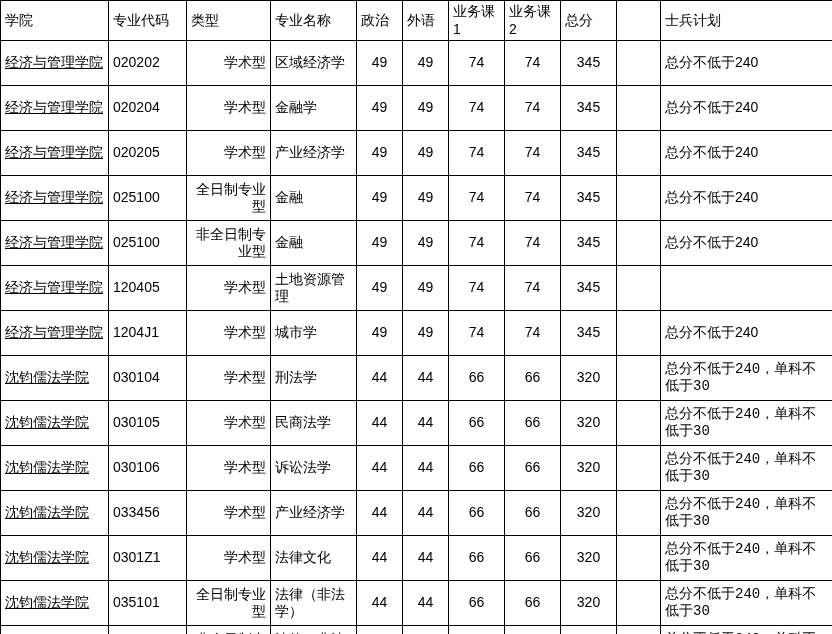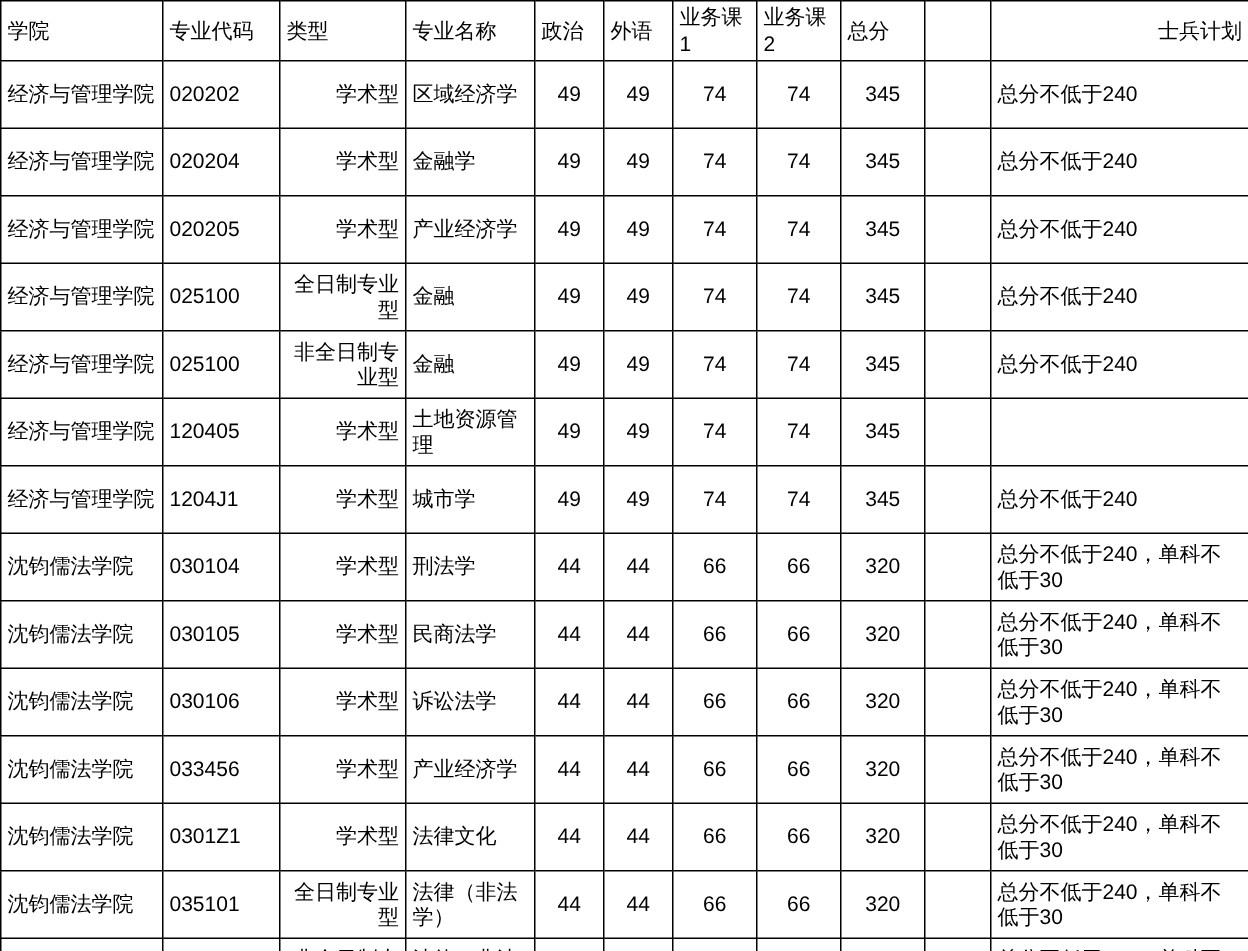--- a/index.html
+++ b/index.html
@@ -36,30 +36,30 @@
   col.c-major   { width: 86px;  }
   col.c-pol     { width: 46px;  }
   col.c-for     { width: 46px;  }
   col.c-b1      { width: 56px;  }
   col.c-b2      { width: 56px;  }
   col.c-total   { width: 56px;  }
   col.c-blank   { width: 44px;  }
   col.c-plan    { width: 172px; }
 
   .hdr td { text-align: left; vertical-align: top; }
-  .hdr td.center { text-align: right; }
-
-  td.col-college { text-align: left; }
+  .hdr td.center { text-align: left; }
+
+  td.col-college { text-align: left; text-decoration: underline; }
   td.col-code    { text-align: left; }
   td.col-type    { text-align: right; }
   td.col-major   { text-align: left; margin-left: 22px; }
   td.num         { text-align: center; }
   td.col-blank   { text-align: center; }
   td.col-plan    { }
-  td.col-plan.left { text-align: left; }
+  td.col-plan.left { text-align: left; font-family: Liberation Mono, monospace; }
 
   .row-tall td { height: 40px; }
 </style>
 </head>
 <body>
 
 <table class="score-table">
   <colgroup>
     <col class="c-college">
       <col class="c-code">

